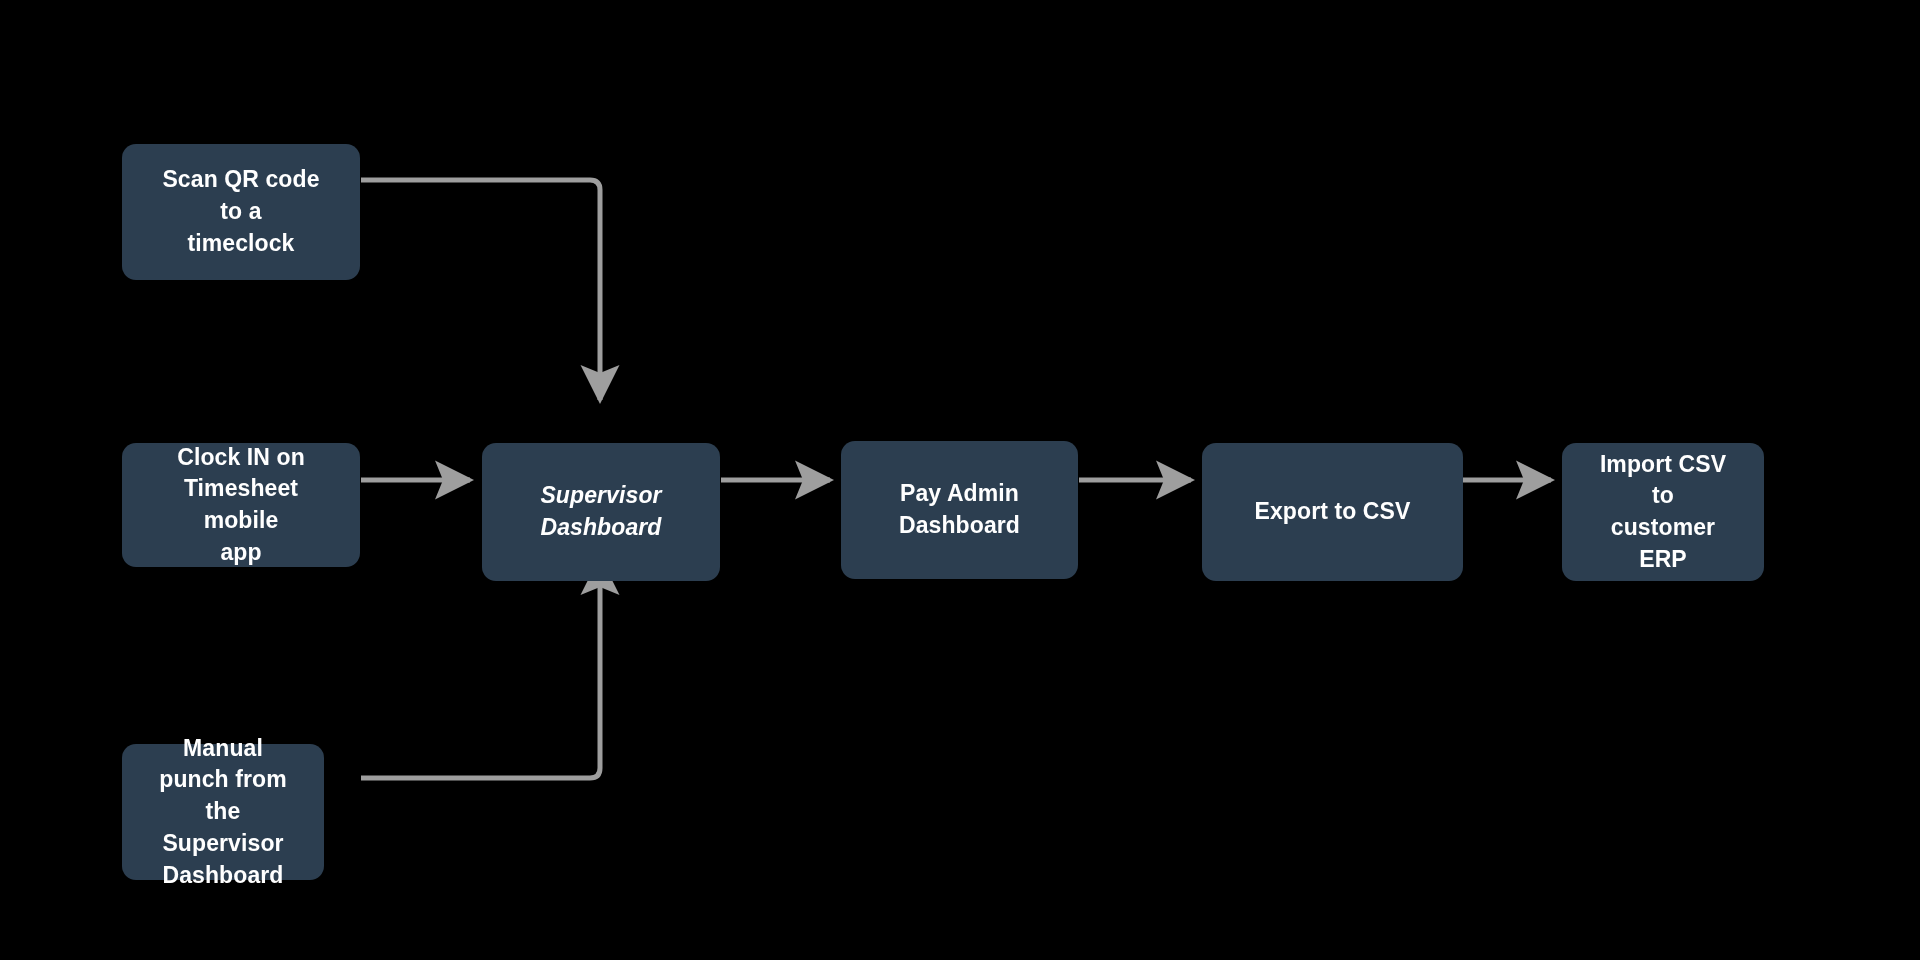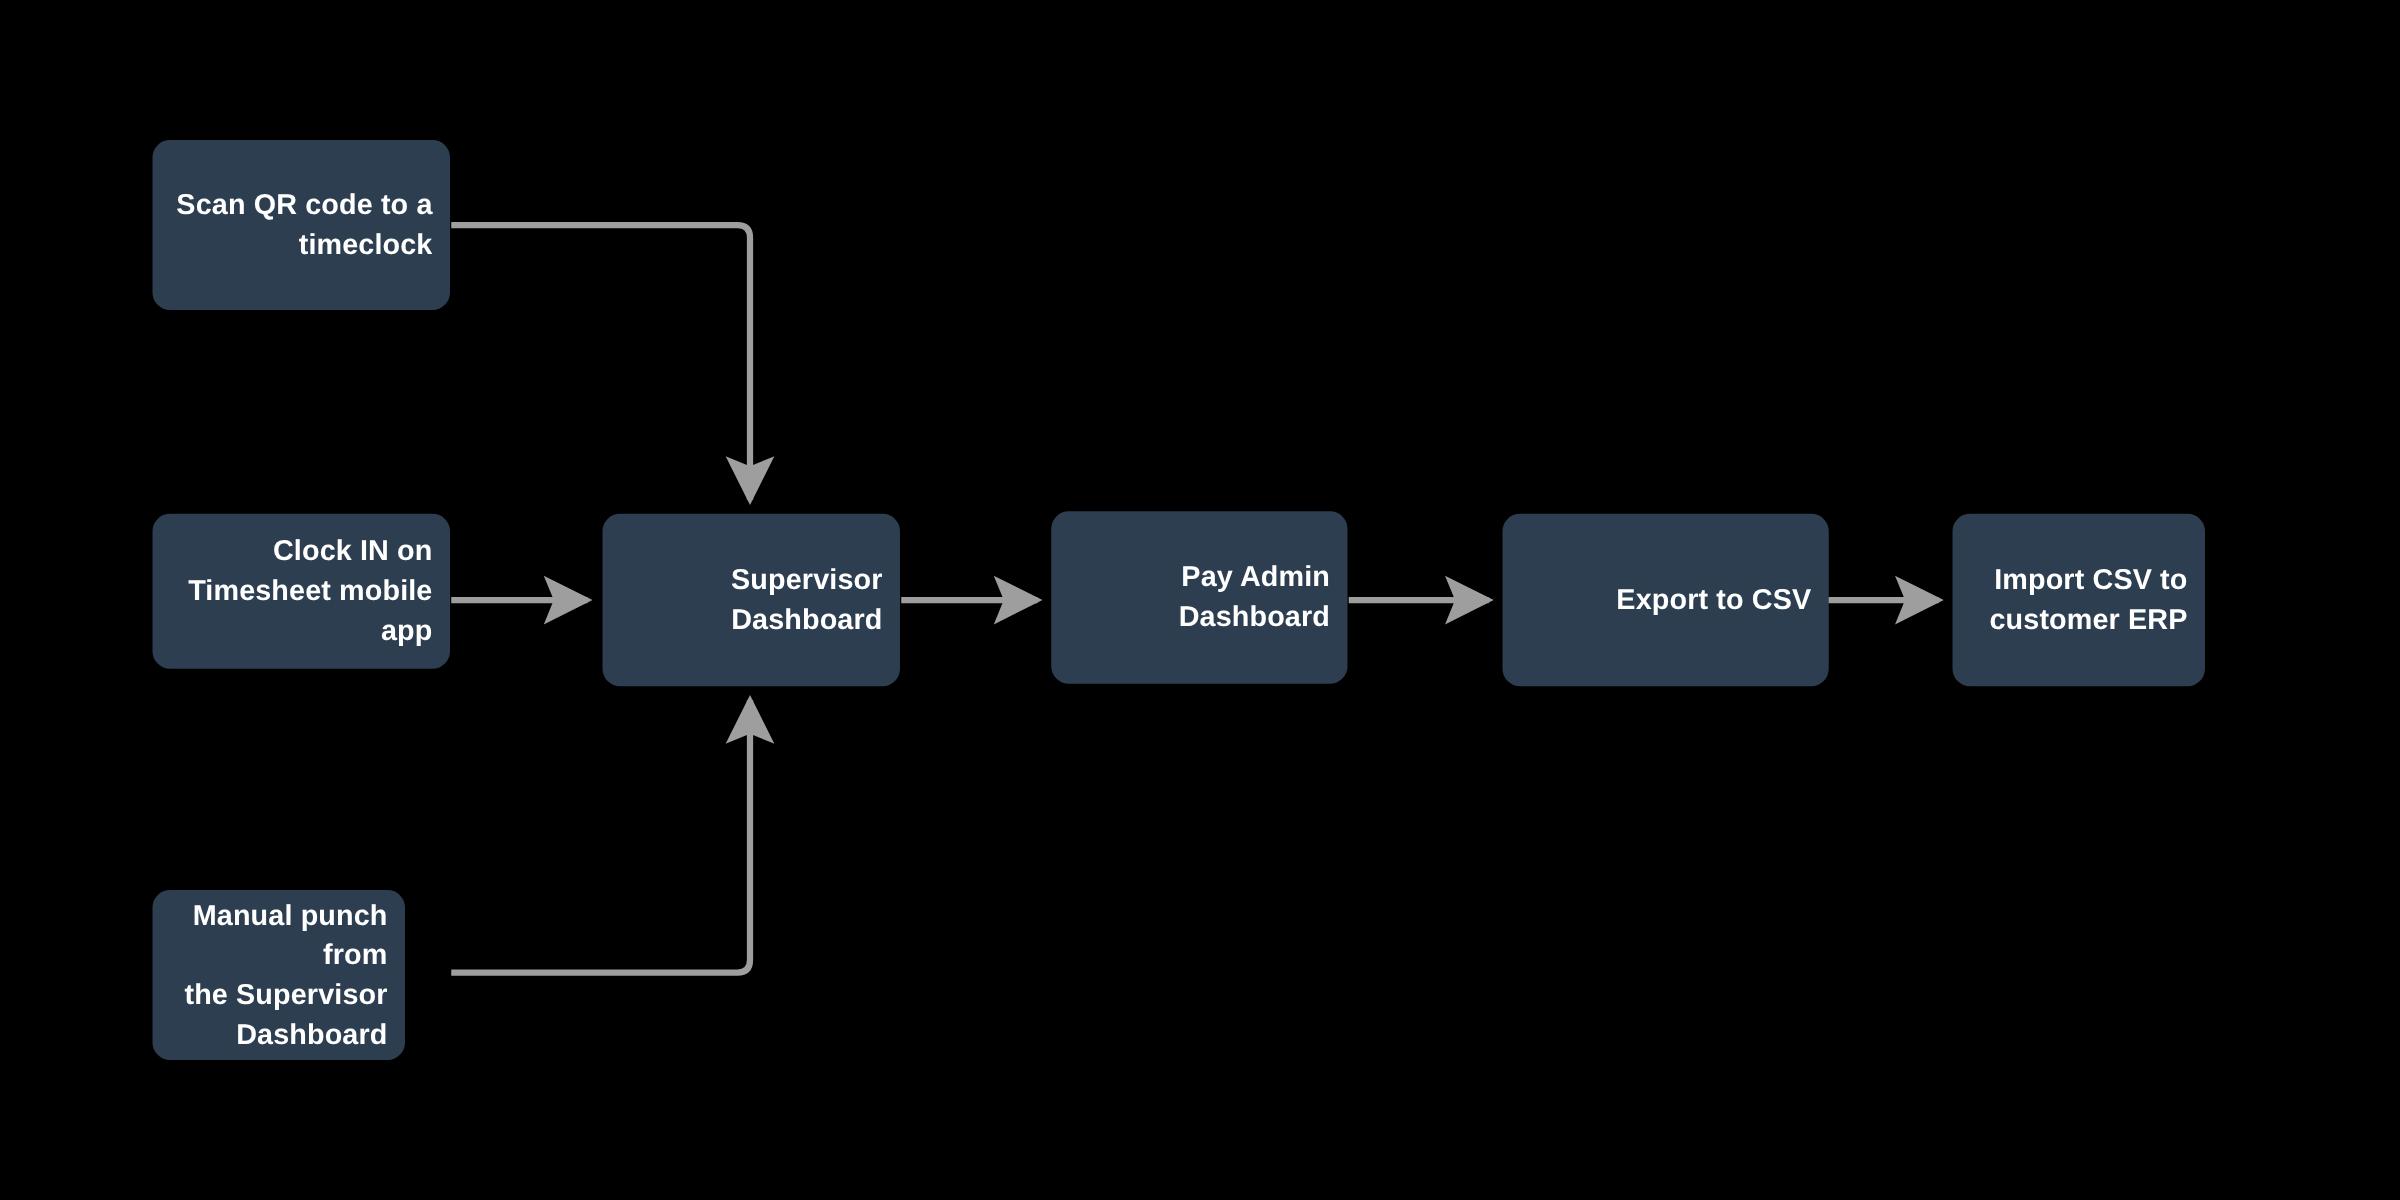--- a/index.html
+++ b/index.html
@@ -28,39 +28,40 @@
     pointer-events: none;
   }
   .node {
     position: absolute;
     box-sizing: border-box;
     background: #2c3e50;
     border-radius: 14px;
     display: flex;
     align-items: center;
     justify-content: center;
-    text-align: right;
+    text-align: center;
     color: #ffffff;
     font-weight: bold;
     font-size: 23px;
     line-height: 1.38;
-    padding: 6px 14px;
+    padding: 6px 30px;
     letter-spacing: 0.1px;
+    margin-top: 32px;
   }
   .node-label {
     display: block;
     width: 100%;
     white-space: pre-line;
   }
 
   
   #node-scan-qr        { left: 122px; top: 112px; width: 238px; height: 136px; }
   #node-clock-in       { left: 122px; top: 411px; width: 238px; height: 124px; }
   #node-manual-punch   { left: 122px; top: 712px; width: 202px; height: 136px; }
-  #node-supervisor     { left: 482px; top: 411px; width: 238px; height: 138px; }
+  #node-supervisor     { left: 482px; top: 411px; width: 238px; height: 138px; font-style: italic; }
   #node-pay-admin      { left: 841px; top: 409px; width: 237px; height: 138px; }
   #node-export-csv     { left: 1202px; top: 411px; width: 261px; height: 138px; }
   #node-import-csv     { left: 1562px; top: 411px; width: 202px; height: 138px; }
 </style>
 </head>
 <body>
 
 <div id="diagram-canvas">
 
   <svg class="edge-layer" viewBox="0 0 1920 960" width="1920" height="960" xmlns="http://www.w3.org/2000/svg">

